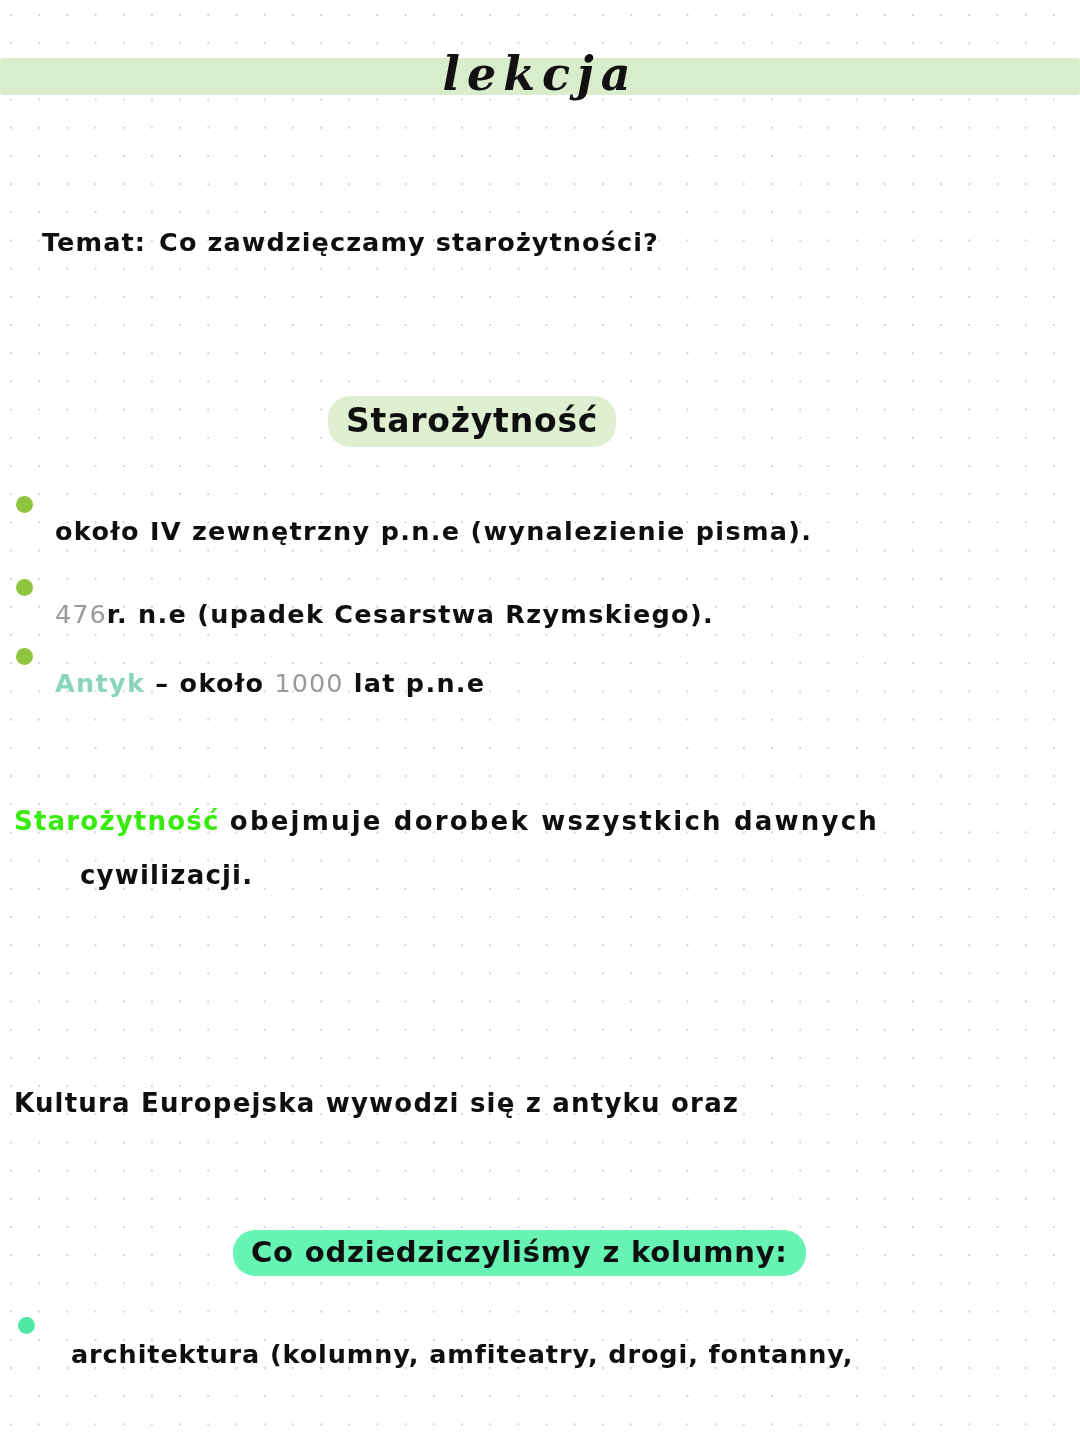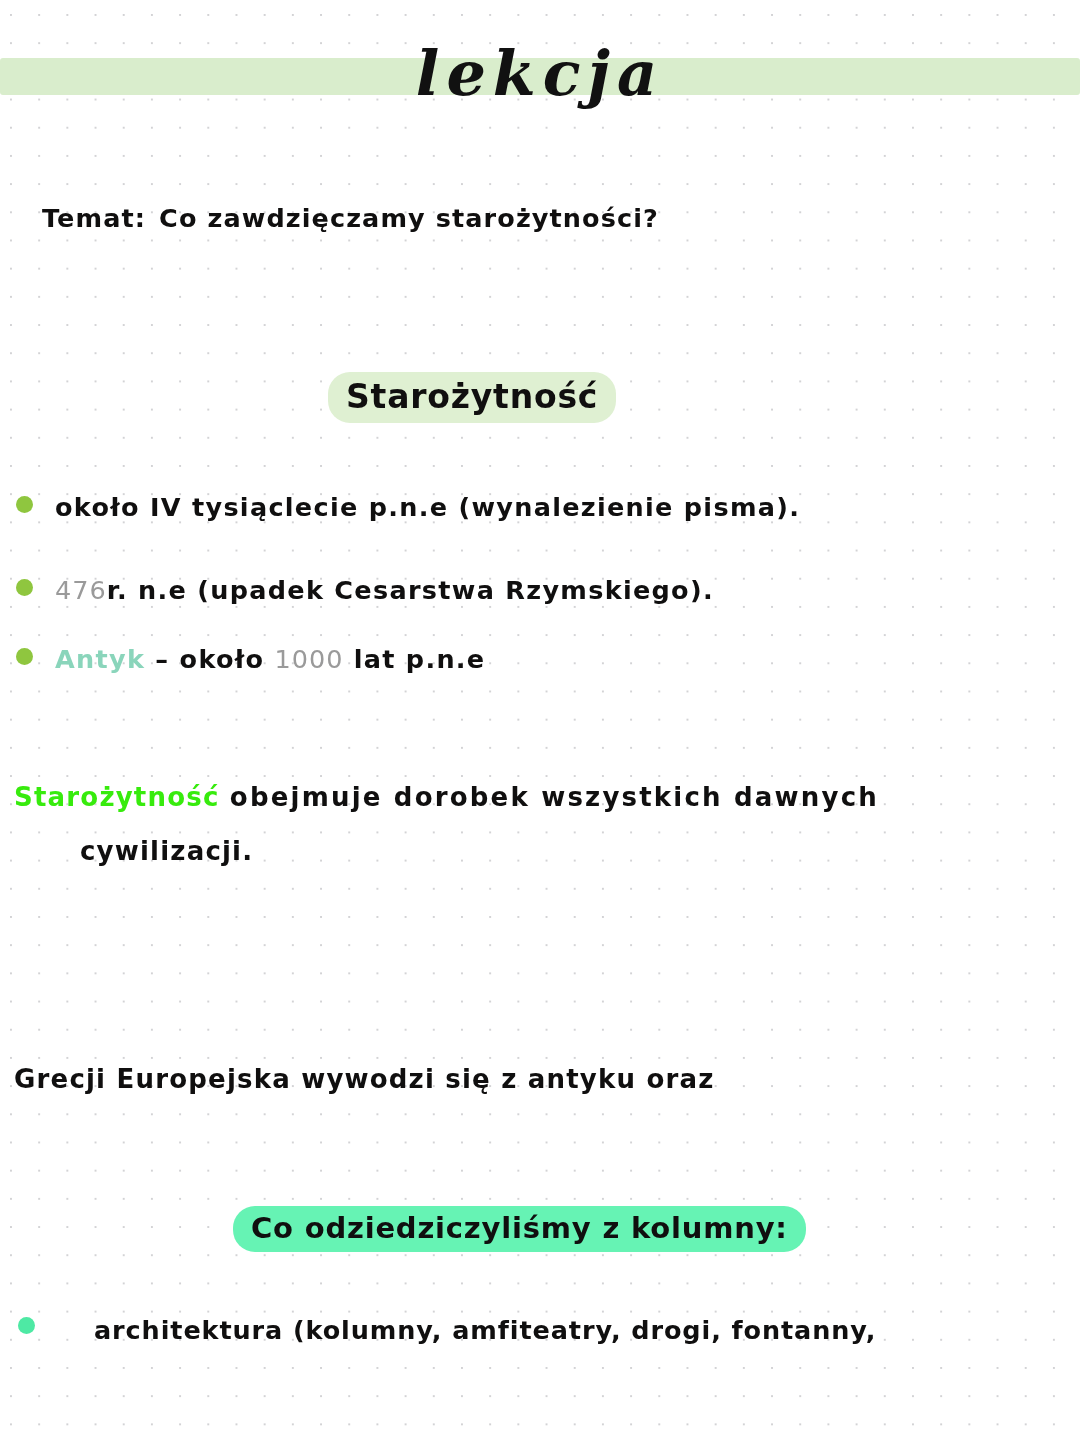--- a/index.html
+++ b/index.html
@@ -47,21 +47,21 @@
     height: 104px;
     text-align: center;
   }
 
   .doc-title {
     position: relative;
     display: inline-block;
     font-family: "DejaVu Serif", serif;
     font-style: italic;
     font-weight: 700;
-    font-size: 62px;
+    font-size: 46px;
     letter-spacing: 7px;
     line-height: 104px;
     color: #111111;
     white-space: nowrap;
   }
   .doc-title::before {
     content: attr(data-ghost);
     position: absolute;
     left: -9px;
     top: -13px;
@@ -70,20 +70,21 @@
     font-size: 76px;
     letter-spacing: 9px;
   }
 
   
   .marker {
     font-family: "DejaVu Sans", sans-serif;
     font-weight: 700;
     color: #100f0f;
     letter-spacing: 0.6px;
+    margin-top: 24px;
   }
 
   
   .temat {
     position: absolute;
     left: 42px;
     top: 203px;
     font-size: 25.5px;
     letter-spacing: 1.1px;
     white-space: nowrap;
@@ -131,21 +132,21 @@
   .bullet-text {
     margin-left: 22px;
     font-size: 25.5px;
     letter-spacing: 1.3px;
     line-height: 40px;
   }
 
   .b1 { left: 16px; top: 487px; }
   .b2 { left: 16px; top: 570px; }
   .b3 { left: 16px; top: 639px; }
-  .b4 { left: 18px; top: 1303px; gap: 23px; }
+  .b4 { left: 18px; top: 1303px; }
   .b4 .dot { margin-top: 14px; }
   .b4 .bullet-text { margin-left: 36px; line-height: 55px; letter-spacing: 0.9px; }
 
   
   .para {
     position: absolute;
     font-size: 26px;
     letter-spacing: 1.2px;
     line-height: 54px;
   }
@@ -178,21 +179,21 @@
   <div class="temat marker">
     <span class="t-label">Temat:</span>
     <span>Co zawdzięczamy starożytności?</span>
   </div>
 
   <div class="section-heading sh-starozytnosc marker">Starożytność</div>
 
   <div class="bullet-row b1">
     <span class="dot dot-olive"></span>
     <span class="bullet-text marker">
-      <span>około IV tysiąclecie p.n.e (wynalezienie pisma).</span>
+      <span>około IV zewnętrzny p.n.e (wynalezienie pisma).</span>
     </span>
   </div>
 
   <div class="bullet-row b2">
     <span class="dot dot-olive"></span>
     <span class="bullet-text marker"><span class="outline-num">476</span><span>r. n.e (upadek Cesarstwa Rzymskiego).</span></span>
   </div>
 
   <div class="bullet-row b3">
     <span class="dot dot-olive"></span>
@@ -201,21 +202,21 @@
 
   <div class="para marker p-starozytnosc">
     <span class="hl-green">Starożytność</span>
     <span class="spacer-wide">obejmuje dorobek wszystkich dawnych</span>
     <br>
     <span class="ind">cywilizacji.</span>
   </div>
 
 
   <div class="para marker p-kultura">
-    <span>Grecji Europejska wywodzi się z antyku oraz</span><br>
+    <span>Kultura Europejska wywodzi się z antyku oraz</span><br>
   </div>
 
   <div class="section-heading sh-odziedziczylismy marker">Co odziedziczyliśmy z kolumny:</div>
 
   <div class="bullet-row b4">
     <span class="dot dot-mint"></span>
     <span class="bullet-text marker">
       <span>architektura (kolumny, amfiteatry, drogi, fontanny,</span><br>
     </span>
   </div>

